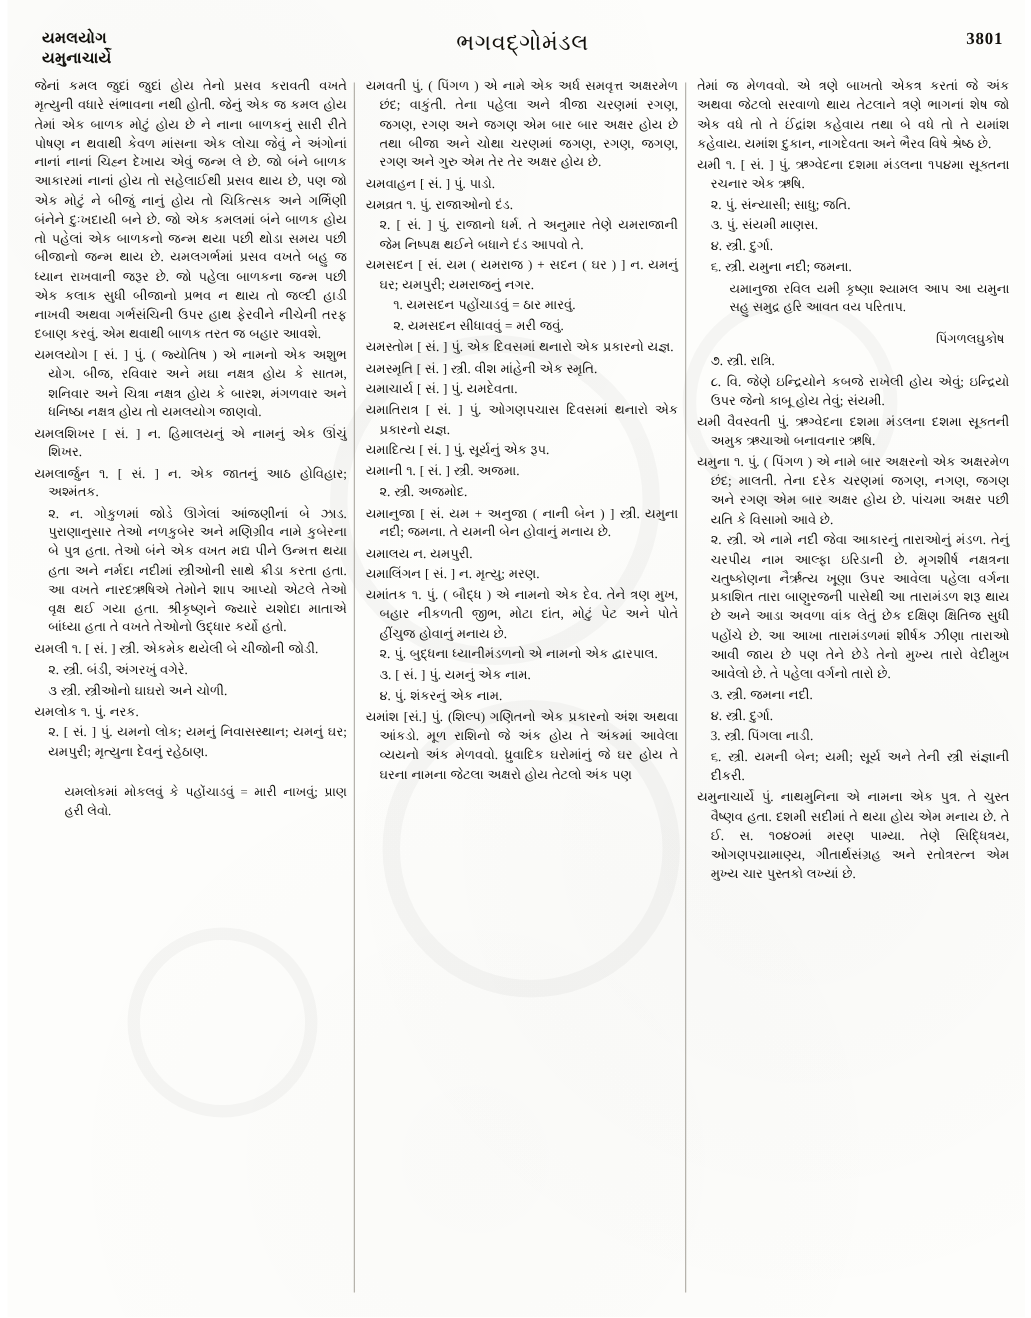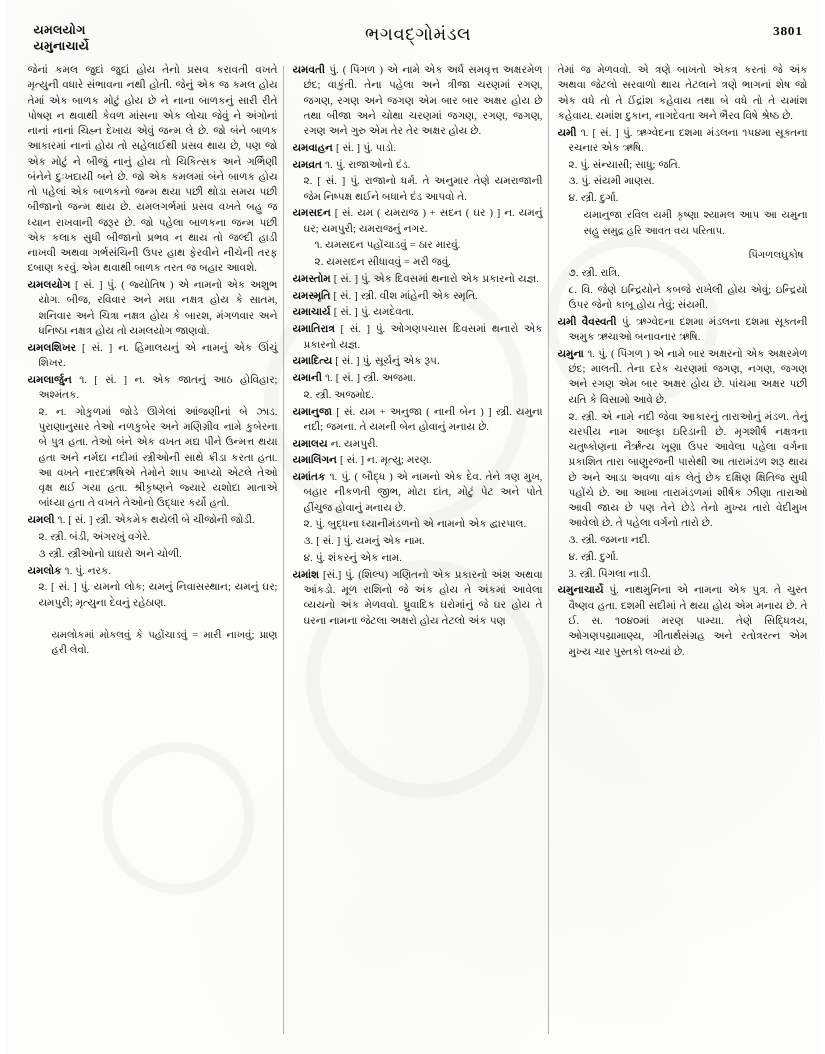--- a/index.html
+++ b/index.html
@@ -150,21 +150,21 @@
     font-size: 10.3px;
     line-height: 1.48;
   }
   .verse-cite {
     text-align: right;
     padding-right: 4px;
     font-size: 10.3px;
     margin-bottom: 2px;
   }
 
-  .hw-word { font-weight: bold; }
+  .hw-word { font-weight: normal; }
 
   
   .footnote {
     padding-left: 24px;
     text-indent: 0;
     font-size: 10.2px;
     line-height: 1.45;
     margin-top: 18px;
   }
 
@@ -232,28 +232,30 @@
           <p class="entry sense">૩. [ સં. ] પું. યમનું એક નામ.</p>
           <p class="entry sense">૪. પું. શંકરનું એક નામ.</p>
           <p class="entry head"><span class="hw-word">યમાંશ</span><span> [સં.] પું. (શિલ્પ) ગણિતનો એક પ્રકારનો અંશ અથવા આંકડો. મૂળ રાશિનો જે અંક હોય તે અંકમાં આવેલા વ્યયનો અંક મેળવવો. ધ્રુવાદિક ઘરોમાંનું જે ઘર હોય તે ઘરના નામના જેટલા અક્ષરો હોય તેટલો અંક પણ</span></p>
         </div>
       <div class="col col-3">
           <p class="entry run">તેમાં જ મેળવવો. એ ત્રણે બાખતો એકત્ર કરતાં જે અંક અથવા જેટલો સરવાળો થાય તેટલાને ત્રણે ભાગનાં શેષ જો એક વધે તો તે ઈંદ્રાંશ કહેવાય તથા બે વધે તો તે યમાંશ કહેવાય. યમાંશ દુકાન, નાગદેવતા અને ભૈરવ વિષે શ્રેષ્ઠ છે.</p>
           <p class="entry head"><span class="hw-word">યમી</span><span> ૧. [ સં. ] પું. ઋગ્વેદના દશમા મંડલના ૧૫૪મા સૂક્તના રચનાર એક ઋષિ.</span></p>
           <p class="entry sense">૨. પું. સંન્યાસી; સાધુ; જતિ.</p>
           <p class="entry sense">૩. પું. સંયમી માણસ.</p>
           <p class="entry sense">૪. સ્ત્રી. દુર્ગા.</p>
+          <p class="entry sense">૬. સ્ત્રી. યમુના નદી; જમના.</p>
           <p class="verse">યમાનુજા રવિલ યમી કૃષ્ણા શ્યામલ આપ આ યમુના સહુ સમુદ્ર હરિ આવત વય પરિતાપ.</p>
           <p class="verse-cite">પિંગળલઘુકોષ</p>
           <p class="entry sense">૭. સ્ત્રી. રાત્રિ.</p>
           <p class="entry sense">૮. વિ. જેણે ઇન્દ્રિયોને કબજે રાખેલી હોય એવું; ઇન્દ્રિયો ઉપર જેનો કાબૂ હોય તેવું; સંયમી.</p>
           <p class="entry head"><span class="hw-word">યમી વૈવસ્વતી</span><span> પું. ઋગ્વેદના દશમા મંડલના દશમા સૂક્તની અમુક ઋચાઓ બનાવનાર ઋષિ.</span></p>
           <p class="entry head"><span class="hw-word">યમુના</span><span> ૧. પું. ( પિંગળ ) એ નામે બાર અક્ષરનો એક અક્ષરમેળ છંદ; માલતી. તેના દરેક ચરણમાં જગણ, નગણ, જગણ અને રગણ એમ બાર અક્ષર હોય છે. પાંચમા અક્ષર પછી યતિ કે વિસામો આવે છે.</span></p>
           <p class="entry sense">૨. સ્ત્રી. એ નામે નદી જેવા આકારનું તારાઓનું મંડળ. તેનું ચરપીય નામ આલ્ફા ઇરિડાની છે. મૃગશીર્ષ નક્ષત્રના ચતુષ્કોણના નૈર્ઋત્ય ખૂણા ઉપર આવેલા પહેલા વર્ગના પ્રકાશિત તારા બાણુરજની પાસેથી આ તારામંડળ શરૂ થાય છે અને આડા અવળા વાંક લેતું છેક દક્ષિણ ક્ષિતિજ સુધી પહોંચે છે. આ આખા તારામંડળમાં શીર્ષક ઝીણા તારાઓ આવી જાય છે પણ તેને છેડે તેનો મુખ્ય તારો વેદીમુખ આવેલો છે. તે પહેલા વર્ગનો તારો છે.</p>
           <p class="entry sense">૩. સ્ત્રી. જમના નદી.</p>
           <p class="entry sense">૪. સ્ત્રી. દુર્ગા.</p>
           <p class="entry sense">3. સ્ત્રી. પિંગલા નાડી.</p>
+          <p class="entry sense">૬. સ્ત્રી. યમની બેન; યમી; સૂર્ય અને તેની સ્ત્રી સંજ્ઞાની દીકરી.</p>
           <p class="entry head"><span class="hw-word">યમુનાચાર્યે</span><span> પું. નાથમુનિના એ નામના એક પુત્ર. તે ચુસ્ત વૈષ્ણવ હતા. દશમી સદીમાં તે થયા હોય એમ મનાય છે. તે ઈ. સ. ૧૦૪૦માં મરણ પામ્યા. તેણે સિદ્ધિત્રય, ઓગણપચ્રામાણ્ય, ગીતાર્થસંગ્રહ અને રતોત્રરત્ન એમ મુખ્ય ચાર પુસ્તકો લખ્યાં છે.</span></p>
         </div>
     </div>
 
   </div>
 </div>
 
 </body></html>

